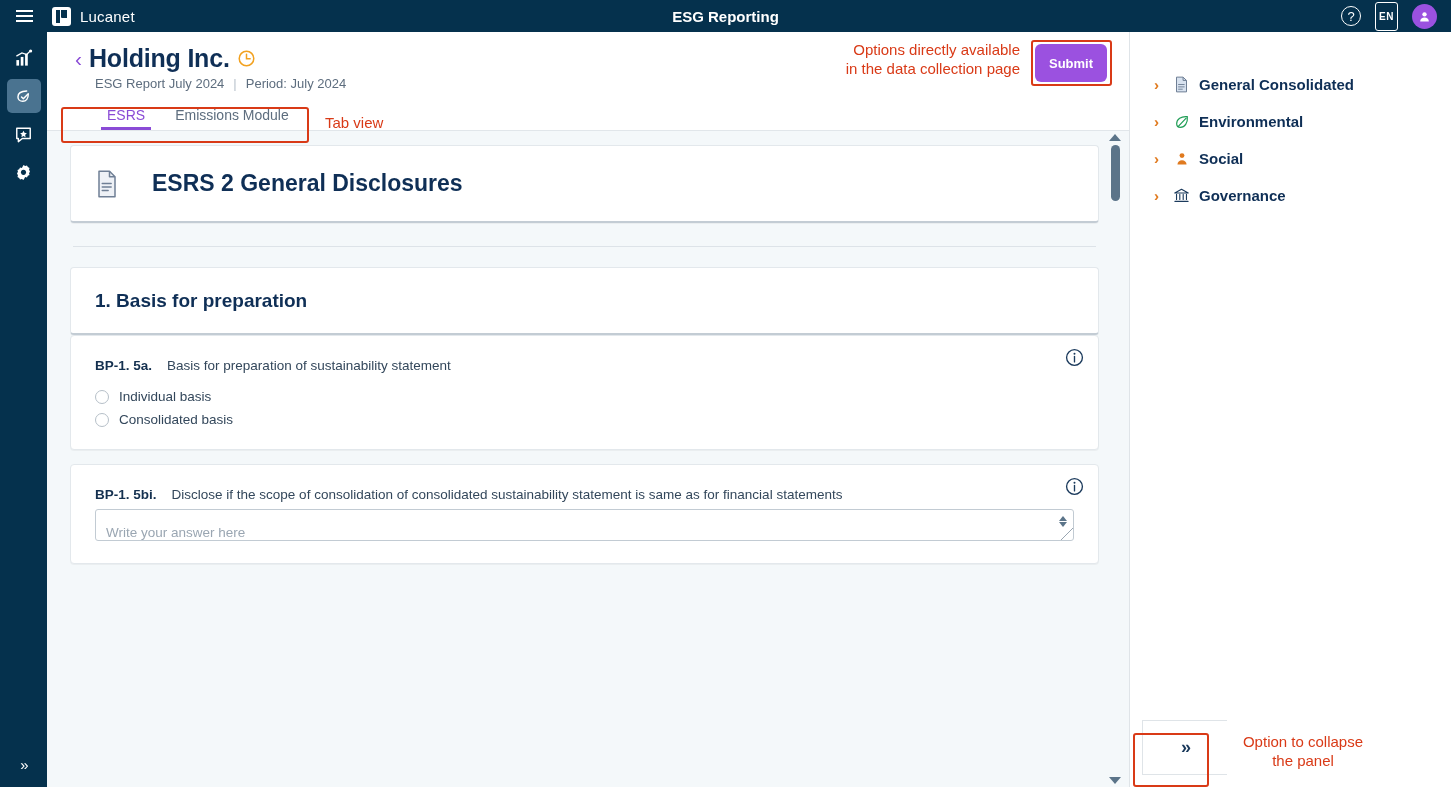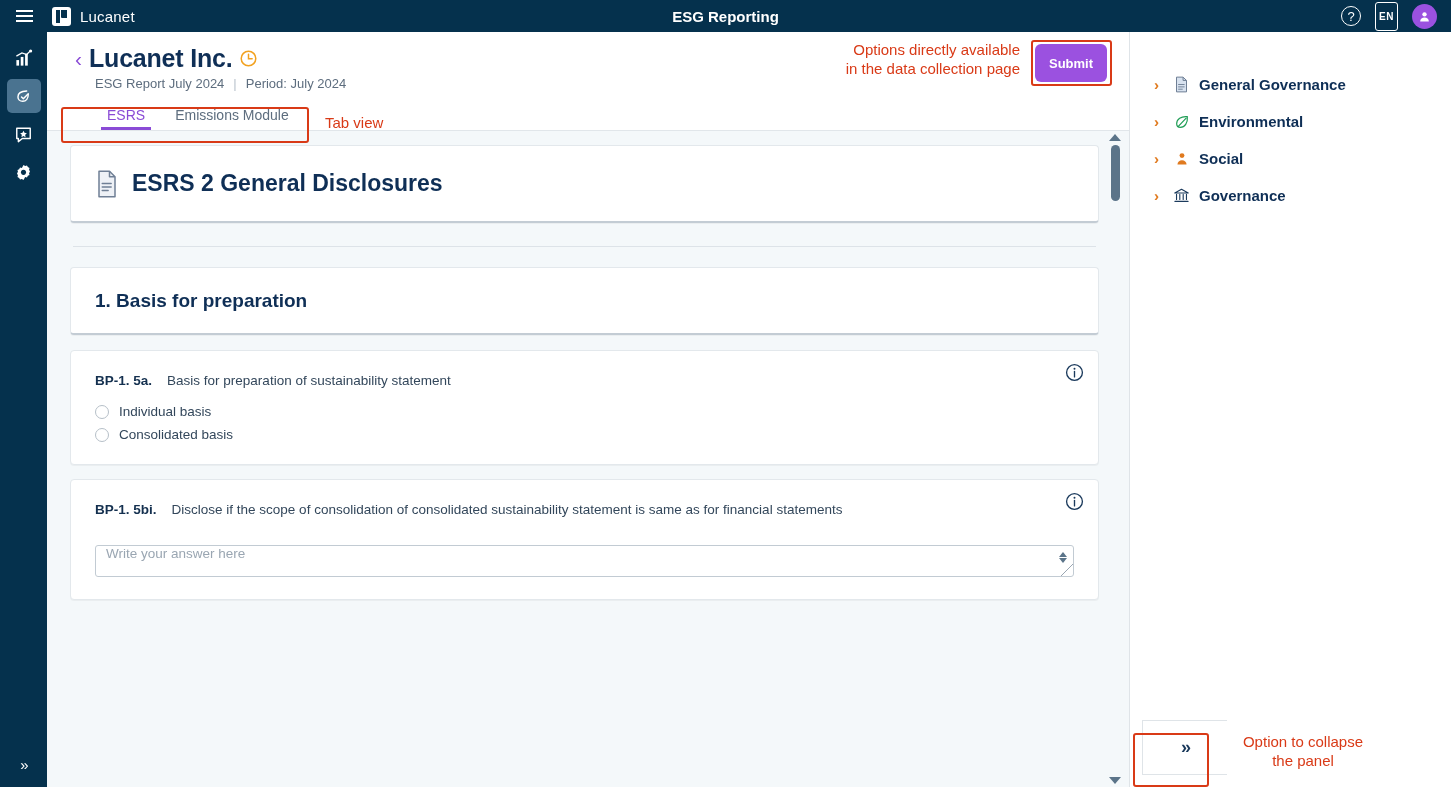--- a/index.html
+++ b/index.html
@@ -110,49 +110,49 @@
   
   .scroll-area {
     flex: 1 1 auto; min-height: 0; background: #f4f8fa; position: relative;
     padding: 14px 30px 0 23px; overflow: hidden;
   }
   .card {
     background: #fff; border: 1px solid #e3e8ec; border-radius: 4px;
     box-shadow: 0 1px 0 rgba(0,0,0,.04);
   }
   .card-hero {
-    height: 78px; display: flex; align-items: center; gap: 13px; padding-left: 24px;
+    height: 78px; display: flex; align-items: center; gap: 33px; padding-left: 24px;
     border-bottom: 2px solid #c3ccd4;
   }
   .hero-title { font-size: 23px; font-weight: bold; color: #0f2f56; }
   .doc-icon { width: 24px; height: 28px; }
   .hr-sep { height: 1px; background: #dde3e8; margin: 23px 3px 20px 3px; }
 
   .card-section {
     height: 68px; display: flex; align-items: center; padding-left: 24px;
-    border-bottom: 2px solid #c3ccd4; margin-bottom: 15px;
+    border-bottom: 2px solid #c3ccd4; 
   }
   .section-title { font-size: 19px; font-weight: bold; color: #0f2f56; }
 
   .q-card { position: relative; padding: 22px 24px 22px 24px; margin-bottom: 14px; }
   .q-line { font-size: 13.5px; color: #33475b; }
   .q-code { font-weight: bold; color: #14304f; }
   .q-text-strong { font-weight: bold; color: #14304f; }
   .info-icon {
     position: absolute; top: 12px; right: 14px; width: 19px; height: 19px; cursor: pointer;
   }
   .radios { margin-top: 16px; display: flex; flex-direction: column; gap: 8px; }
   .radio-row { display: flex; align-items: center; gap: 10px; cursor: pointer; }
   .radio-dot {
     width: 14px; height: 14px; border-radius: 50%; border: 1.5px solid #b6bfc8; background:#fff;
   }
   .radio-label { font-size: 13.5px; color: #33475b; }
   .answer-box {
-    margin-top: 28px; position: relative; height: 32px; border: 1px solid #c2cbd3;
-    border-radius: 3px; background: #fff; display:flex; align-items:flex-start;
+    margin-top: 7px; position: relative; height: 32px; border: 1px solid #c2cbd3;
+    border-radius: 3px; background: #fff; display:flex; align-items:flex-end;
   }
   .answer-placeholder { font-size: 13.5px; color: #9aa6b2; padding-left: 10px; }
   .spin {
     position: absolute; right: 5px; top: 2px; width: 11px; height: 18px;
     display: flex; flex-direction: column; align-items: center; justify-content: center; gap:1px;
     cursor: pointer;
   }
   .spin i { display:block; width:0; height:0; border-left:4px solid transparent; border-right:4px solid transparent; }
   .spin i.up { border-bottom: 5px solid #5b7489; }
   .spin i.dn { border-top: 5px solid #5b7489; }
@@ -255,21 +255,21 @@
       <div class="rail-bottom">
         <span class="chev">»</span>
       </div>
     </div>
 
     <div class="center">
 
       <div class="page-head">
         <div class="title-row">
           <span class="back-chevron">‹</span>
-          <span class="page-title">Lucanet Inc.</span>
+          <span class="page-title">Holding Inc.</span>
           <svg class="clock-icon" viewBox="0 0 24 24">
             <circle cx="12" cy="12" r="9.2" fill="none" stroke="#f2a11f" stroke-width="1.9"></circle>
             <path d="M12 6.6V12.4h4.6" fill="none" stroke="#f2a11f" stroke-width="1.9" stroke-linecap="round"></path>
           </svg>
         </div>
         <div class="subtitle">
           <span>ESG Report July 2024</span>
           <span class="sep">|</span>
           <span>Period: July 2024</span>
         </div>
@@ -363,21 +363,21 @@
 
       <div class="tree-item">
         <span class="tree-chev">›</span>
         <span class="tree-icon">
           <svg viewBox="0 0 24 26" width="15" height="17">
             <path d="M4 1.2h10.5L20 6.5V24.8H4z" fill="#d8e2ef" stroke="#6f7f95" stroke-width="1.6" stroke-linejoin="round"></path>
             <path d="M14.5 1.2V6.5H20" fill="none" stroke="#6f7f95" stroke-width="1.6" stroke-linejoin="round"></path>
             <path d="M7.3 13h9M7.3 16.8h9M7.3 20.5h6" stroke="#6f7f95" stroke-width="1.5" stroke-linecap="round"></path>
           </svg>
         </span>
-        <span class="tree-label">General Governance</span>
+        <span class="tree-label">General Consolidated</span>
       </div>
 
       <div class="tree-item">
         <span class="tree-chev">›</span>
         <span class="tree-icon">
           <svg viewBox="0 0 24 24" width="16" height="16">
             <path d="M20 4C10.5 3 4 8 4 14.5c0 3.2 2.3 5.5 5.6 5.5C16 20 21 13.5 20 4z" fill="none" stroke="#1f9d55" stroke-width="1.8" stroke-linejoin="round"></path>
             <path d="M6.5 18.5 L18.2 6.2" stroke="#1f9d55" stroke-width="1.8" stroke-linecap="round"></path>
           </svg>
         </span>

